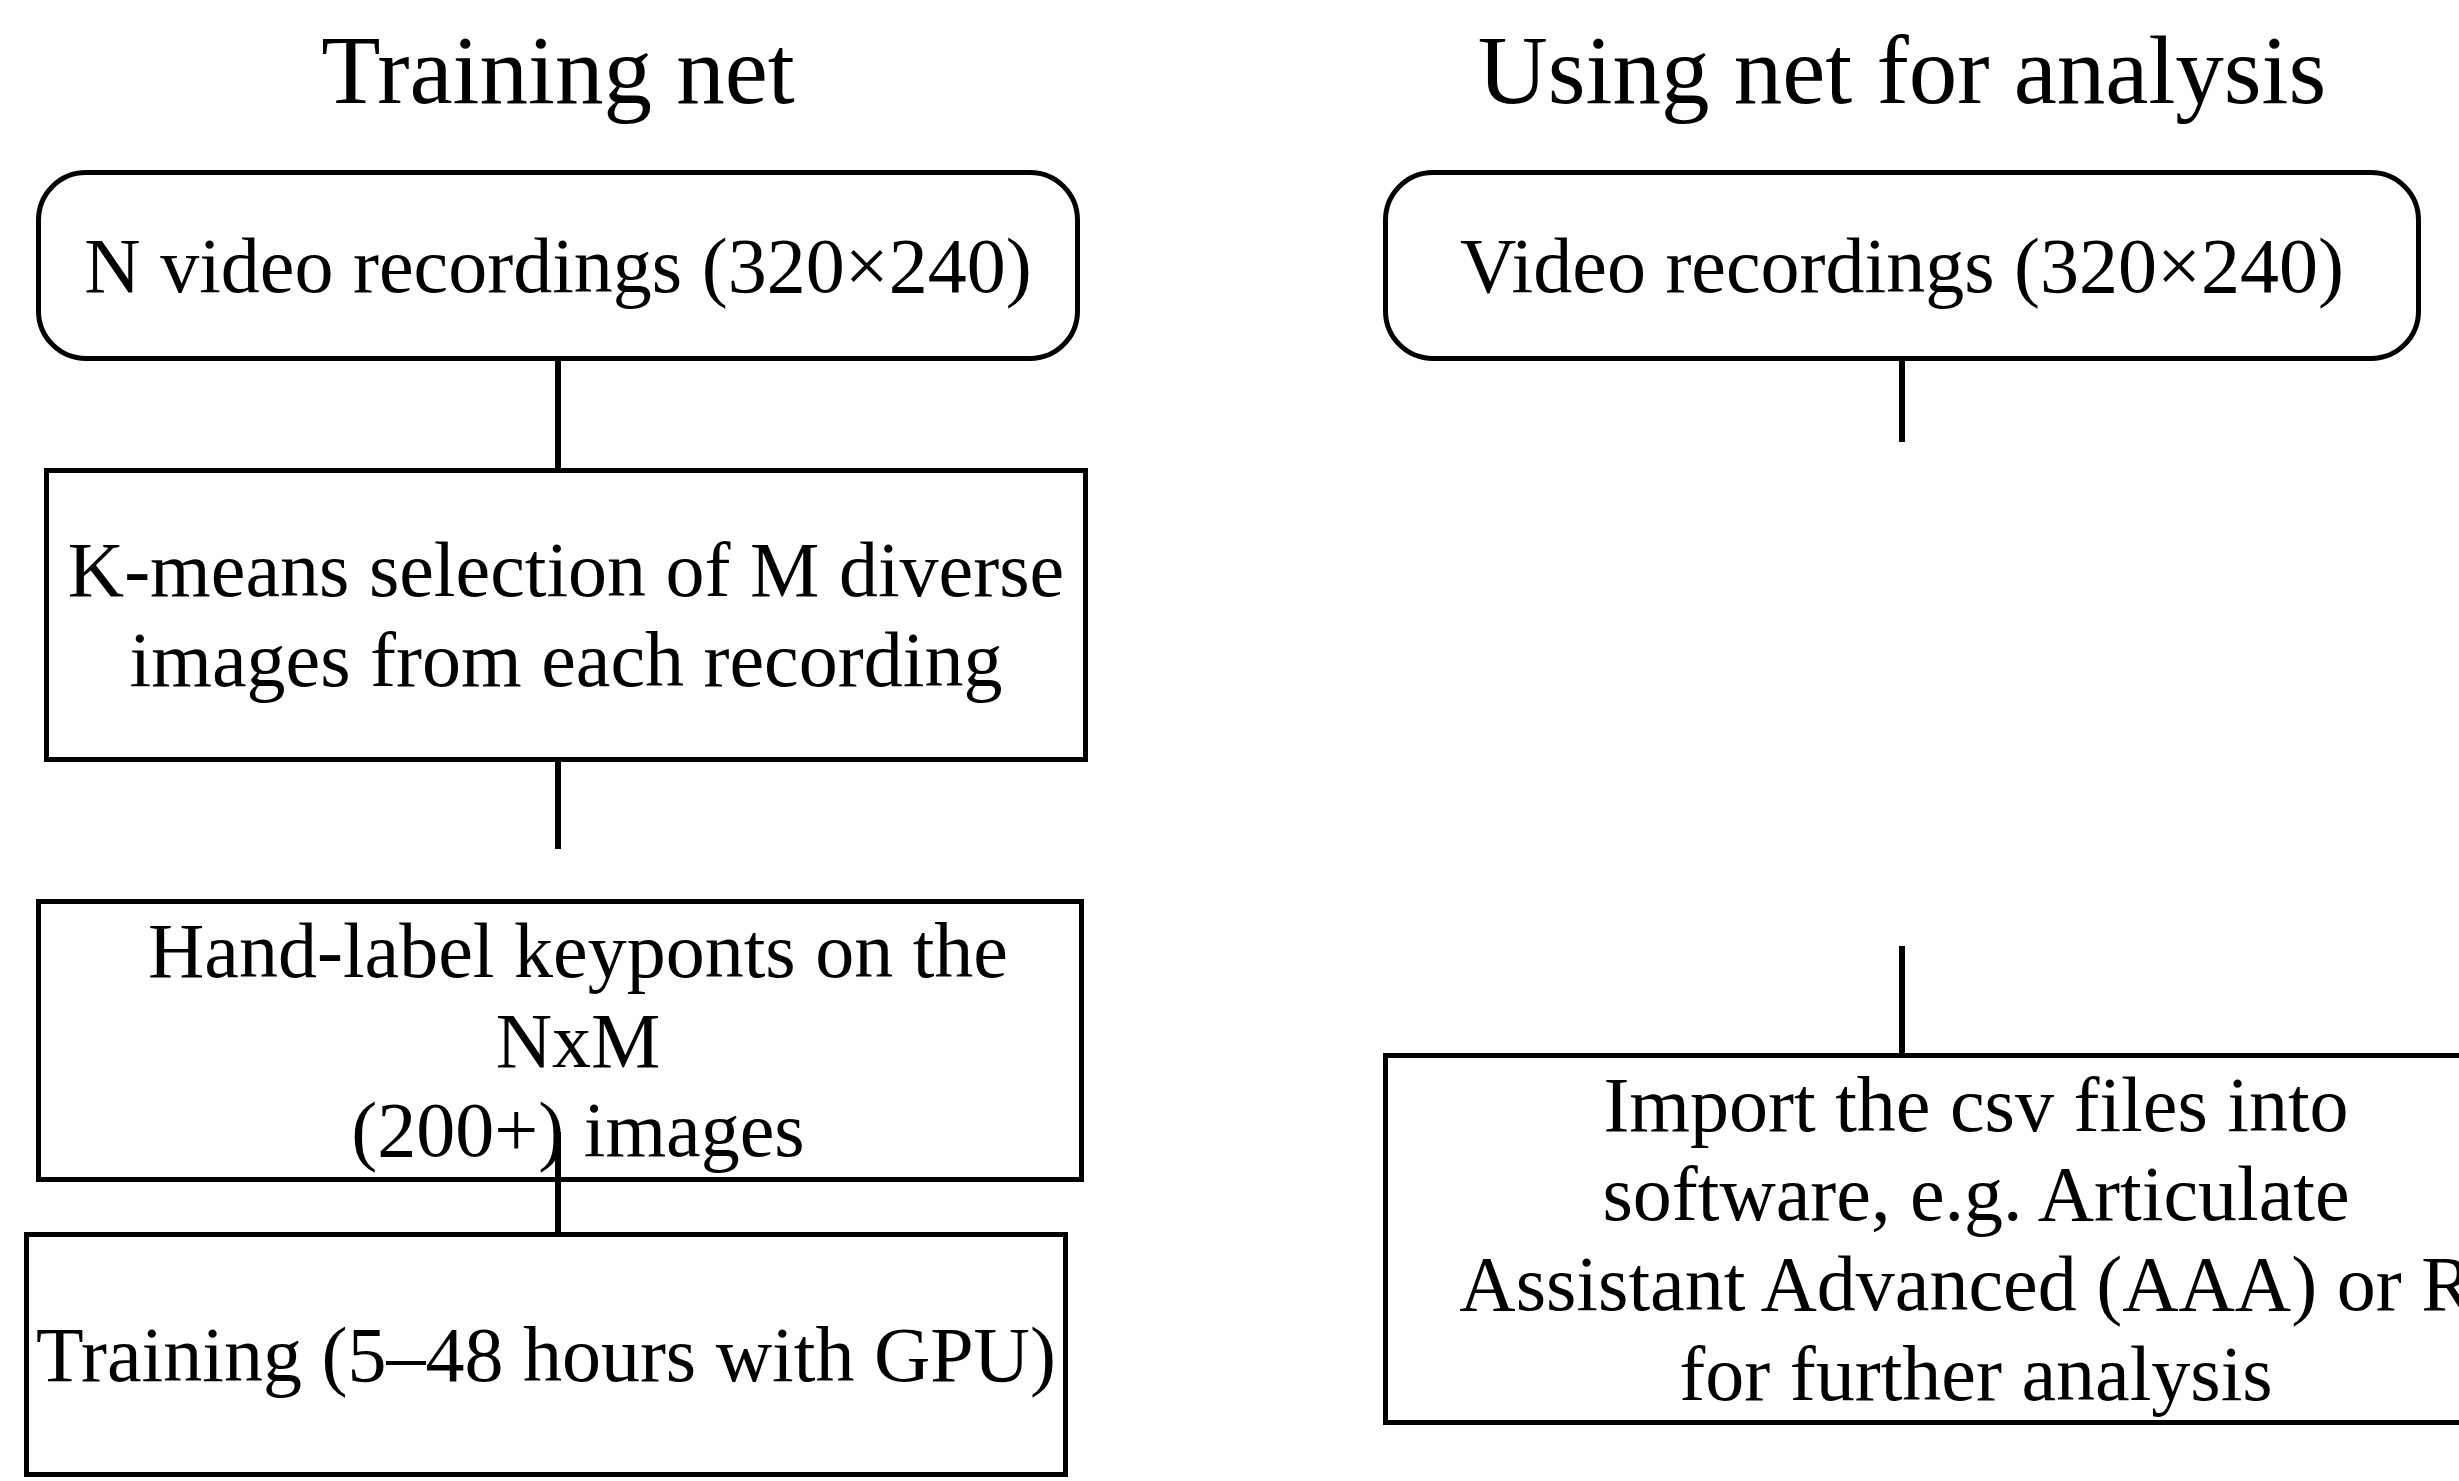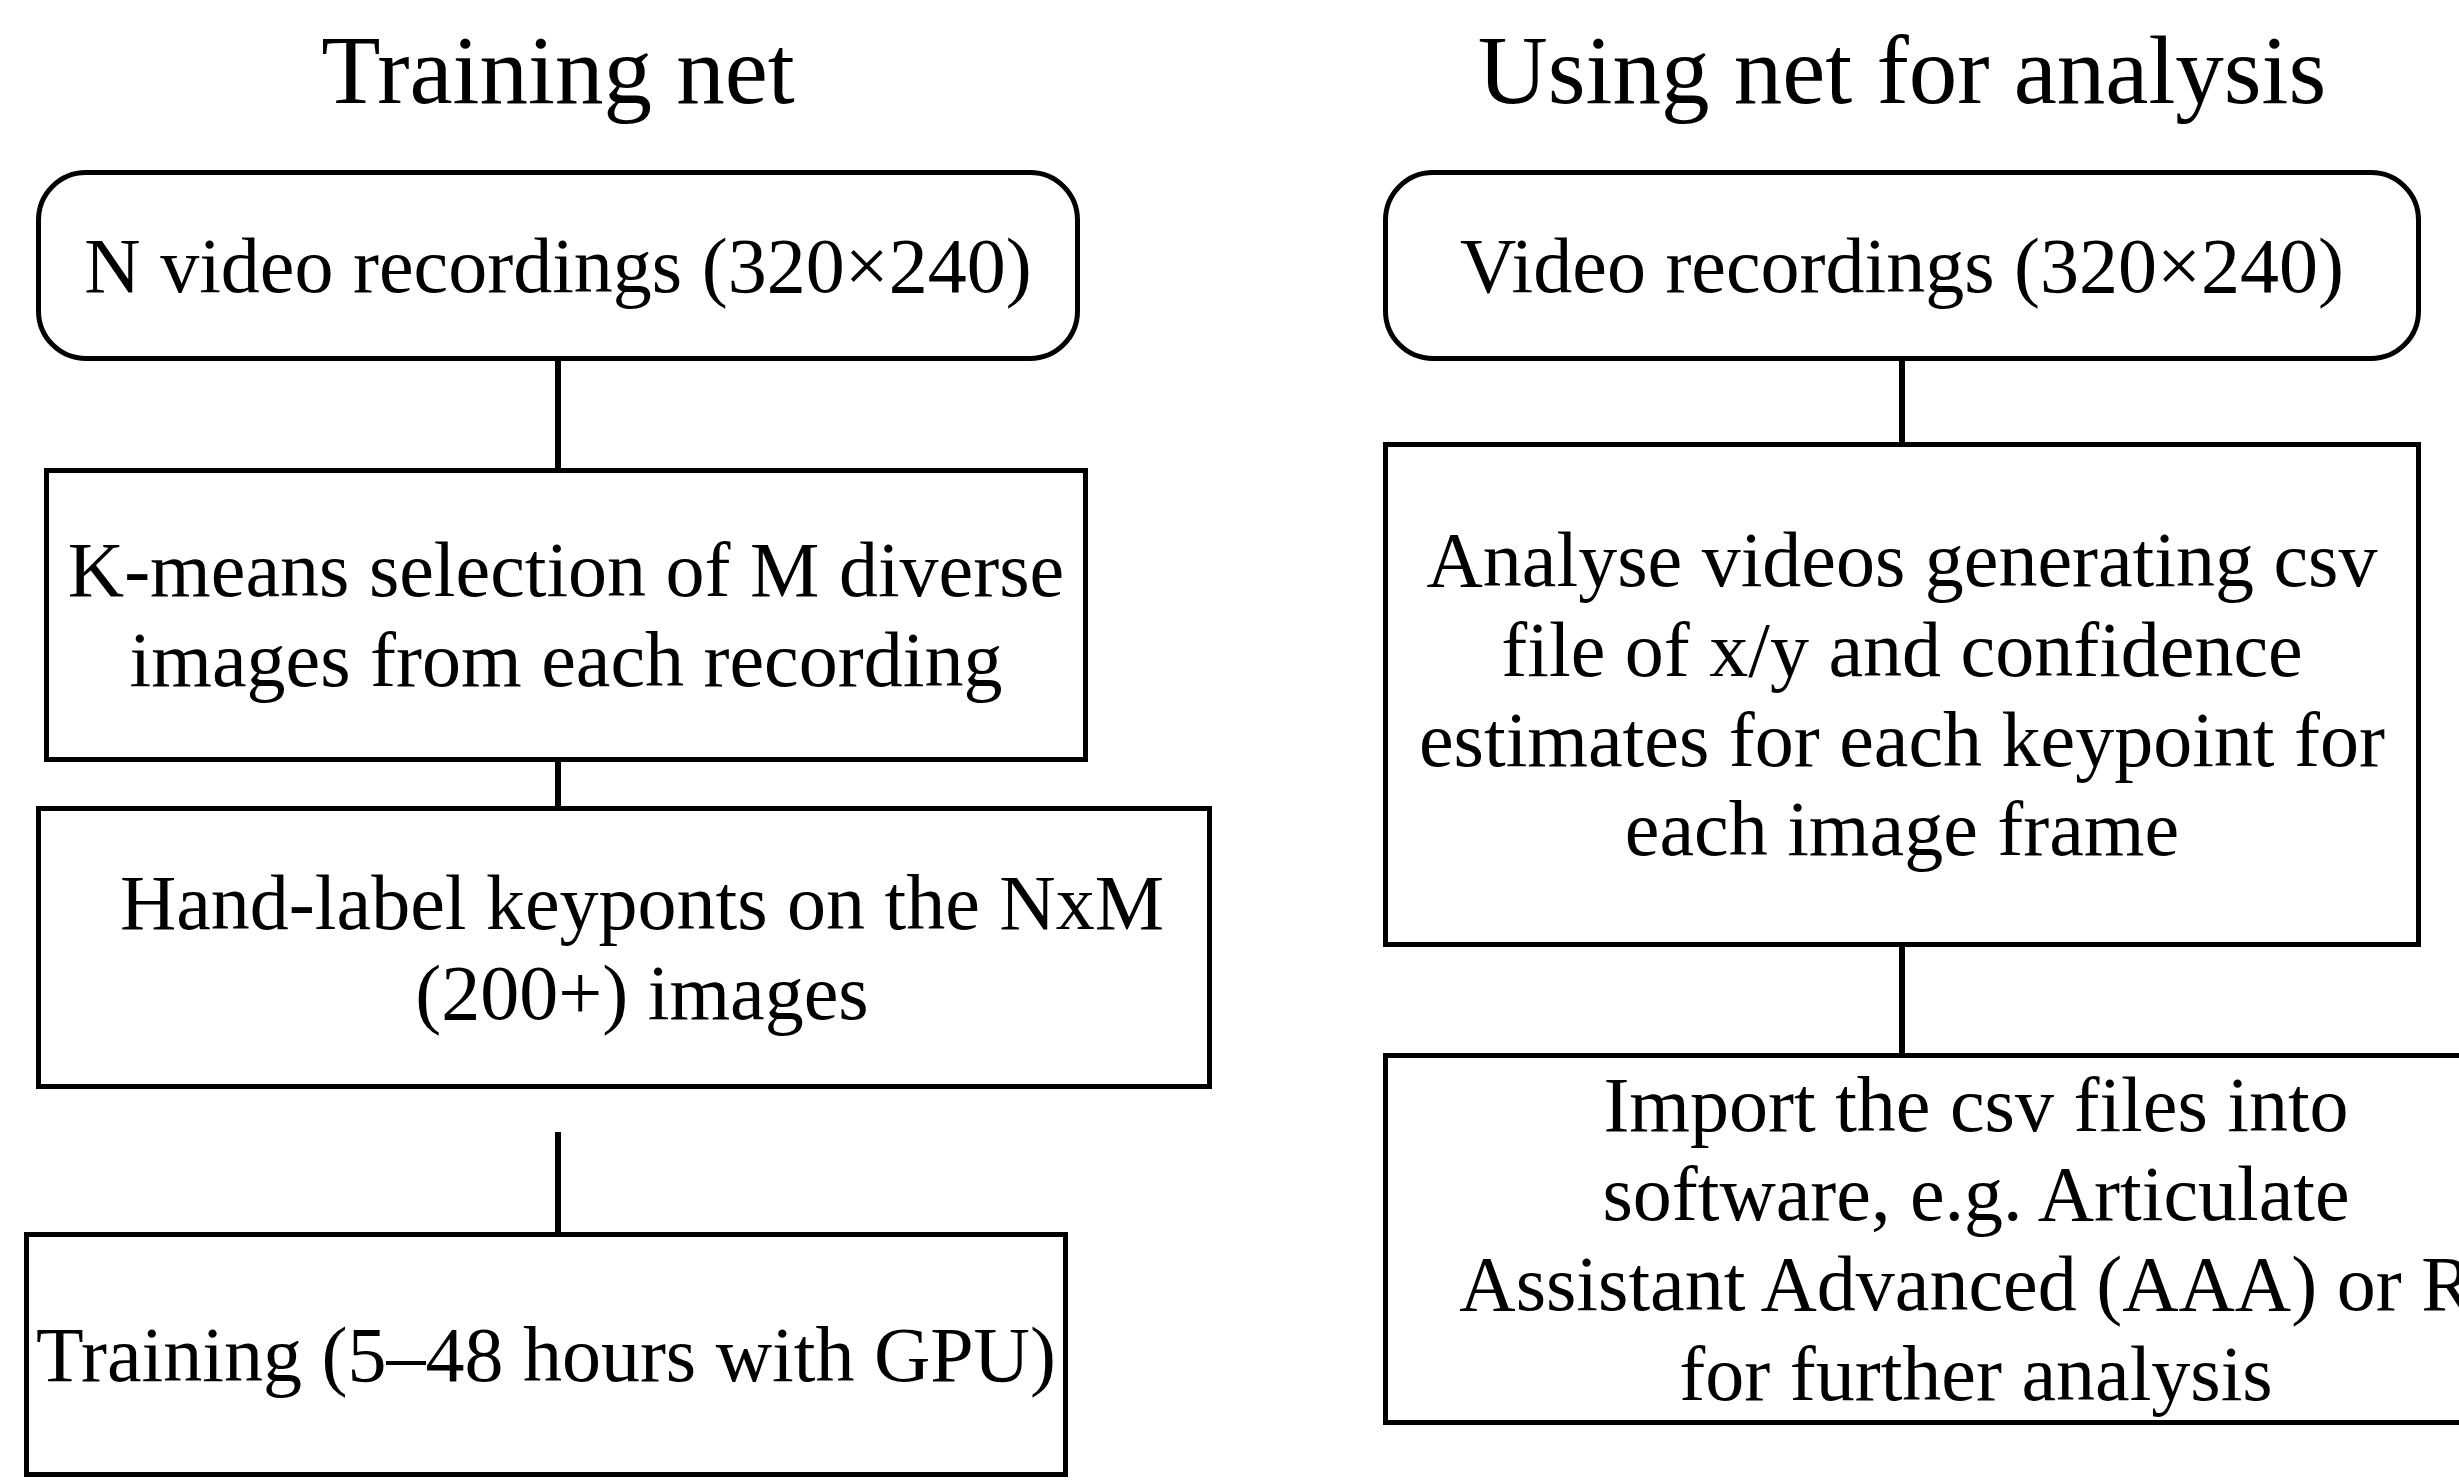--- a/index.html
+++ b/index.html
@@ -41,21 +41,21 @@
   }
   .vline {
     position: absolute;
     width: 5.8px;
     background: var(--ink, #000000);
   }
   
   .l-title { left: 36px;  width: 1044px; }
   .l-box1  { left: 36px;  width: 1044px; top: 170px;  height: 191px; align-items: center; }
   .l-box2  { left: 44px;  width: 1044px; top: 468px;  height: 294px; }
-  .l-box3  { left: 36px;  width: 1176px; top: 806px;  height: 283px; padding-left: 36px; }
+  .l-box3  { left: 36px;  width: 1048px; top: 899px;  height: 283px; padding-left: 36px; }
   .l-box4  { left: 24px;  width: 1044px; top: 1232px; height: 245px; }
   .l-conn1 { left: 555px; top: 361px;  height: 107px; }
   .l-conn2 { left: 555px; top: 762px;  height: 87px;  }
   .l-conn3 { left: 555px; top: 1132px; height: 100px; }
   
   .r-title { left: 1383px; width: 1038px; }
   .r-box1  { left: 1383px; width: 1038px; top: 170px;  height: 191px; }
   .r-box2  { left: 1383px; width: 1038px; top: 442px;  height: 505px; }
   .r-box3  { left: 1383px; width: 1186px; top: 1053px; height: 372px; }
   .r-conn1 { left: 1899px; top: 361px; height: 81px;  }
@@ -93,26 +93,20 @@
   </div>
 
   <h1 class="col-title r-title">Using net for analysis</h1>
 
   <div class="flow-box rounded r-box1">
     <span class="box-text">Video recordings (320×240)</span>
   </div>
 
   <div class="vline r-conn1"></div>
 
-  <div class="flow-box r-box2">
-    <span class="box-text">Analyse videos generating csv
-file of x/y and confidence
-estimates for each keypoint for
-each image frame</span>
-  </div>
 
   <div class="vline r-conn2"></div>
 
   <div class="flow-box r-box3">
     <span class="box-text">Import the csv files into
 software, e.g. Articulate
 Assistant Advanced (AAA) or R,
 for further analysis</span>
   </div>
 

